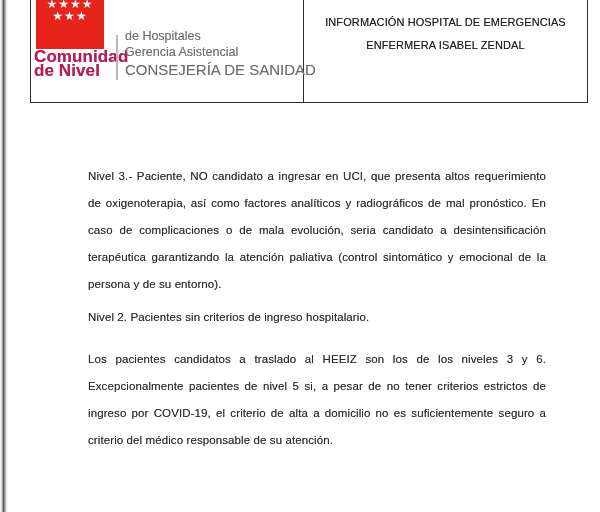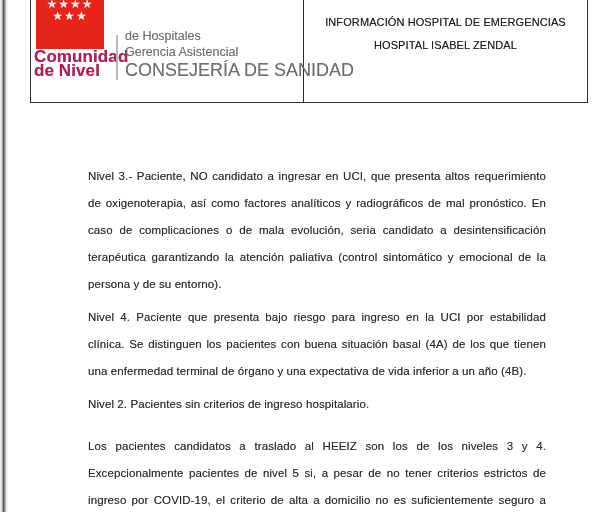--- a/index.html
+++ b/index.html
@@ -65,21 +65,21 @@
   }
   .dept {
     position: absolute;
     left: 94px; top: 37px;
     color: #6e6e6e;
     font-size: 12.5px;
     line-height: 16px;
     text-shadow: 0 0 0.5px rgba(110,110,110,.45);
     white-space: nowrap;
   }
-  .dept .caps { font-size: 18px; margin-top: 2px; }
+  .dept .caps { font-size: 15px; margin-top: 2px; }
   .header-right {
     flex: 1 1 auto;
     box-sizing: border-box;
     border-left: 1.6px solid #2e2e2e;
     display: flex;
     flex-direction: column;
     align-items: center;
     padding-top: 25px;
   }
   .title-line {
@@ -132,25 +132,24 @@
       <div class="logo-divider"></div>
       <div class="dept">
         <div>de Hospitales</div>
         <div>Gerencia Asistencial</div>
         <div class="caps">CONSEJERÍA DE SANIDAD</div>
       </div>
     </div>
 
     <div class="header-right">
       <div class="title-line">INFORMACIÓN HOSPITAL DE EMERGENCIAS</div>
-      <div class="title-line">HOSPITAL ISABEL ZENDAL</div>
+      <div class="title-line">ENFERMERA ISABEL ZENDAL</div>
     </div>
 
   </div>
 
   <div class="doc-body">
     <p>Nivel 3.- Paciente, NO candidato a ingresar en UCI, que presenta altos requerimiento de oxigenoterapia, así como factores analíticos y radiográficos de mal pronóstico. En caso de complicaciones o de mala evolución, seria candidato a desintensificación terapéutica garantizando la atención paliativa (control sintomático y emocional de la persona y de su entorno).</p>
-    <p>Nivel 4. Paciente que presenta bajo riesgo para ingreso en la UCI por estabilidad clínica. Se distinguen los pacientes con buena situación basal (4A) de los que tienen una enfermedad terminal de órgano y una expectativa de vida inferior a un año (4B).</p>
     <p class="gap-large">Nivel 2. Pacientes sin criterios de ingreso hospitalario.</p>
-    <p>Los pacientes candidatos a traslado al HEEIZ son los de los niveles 3 y 4. Excepcionalmente pacientes de nivel 5 si, a pesar de no tener criterios estrictos de ingreso por COVID-19, el criterio de alta a domicilio no es suficientemente seguro a criterio del médico responsable de su atención.</p>
+    <p>Los pacientes candidatos a traslado al HEEIZ son los de los niveles 3 y 6. Excepcionalmente pacientes de nivel 5 si, a pesar de no tener criterios estrictos de ingreso por COVID-19, el criterio de alta a domicilio no es suficientemente seguro a criterio del médico responsable de su atención.</p>
   </div>
 
 </div>
 
 </body></html>

